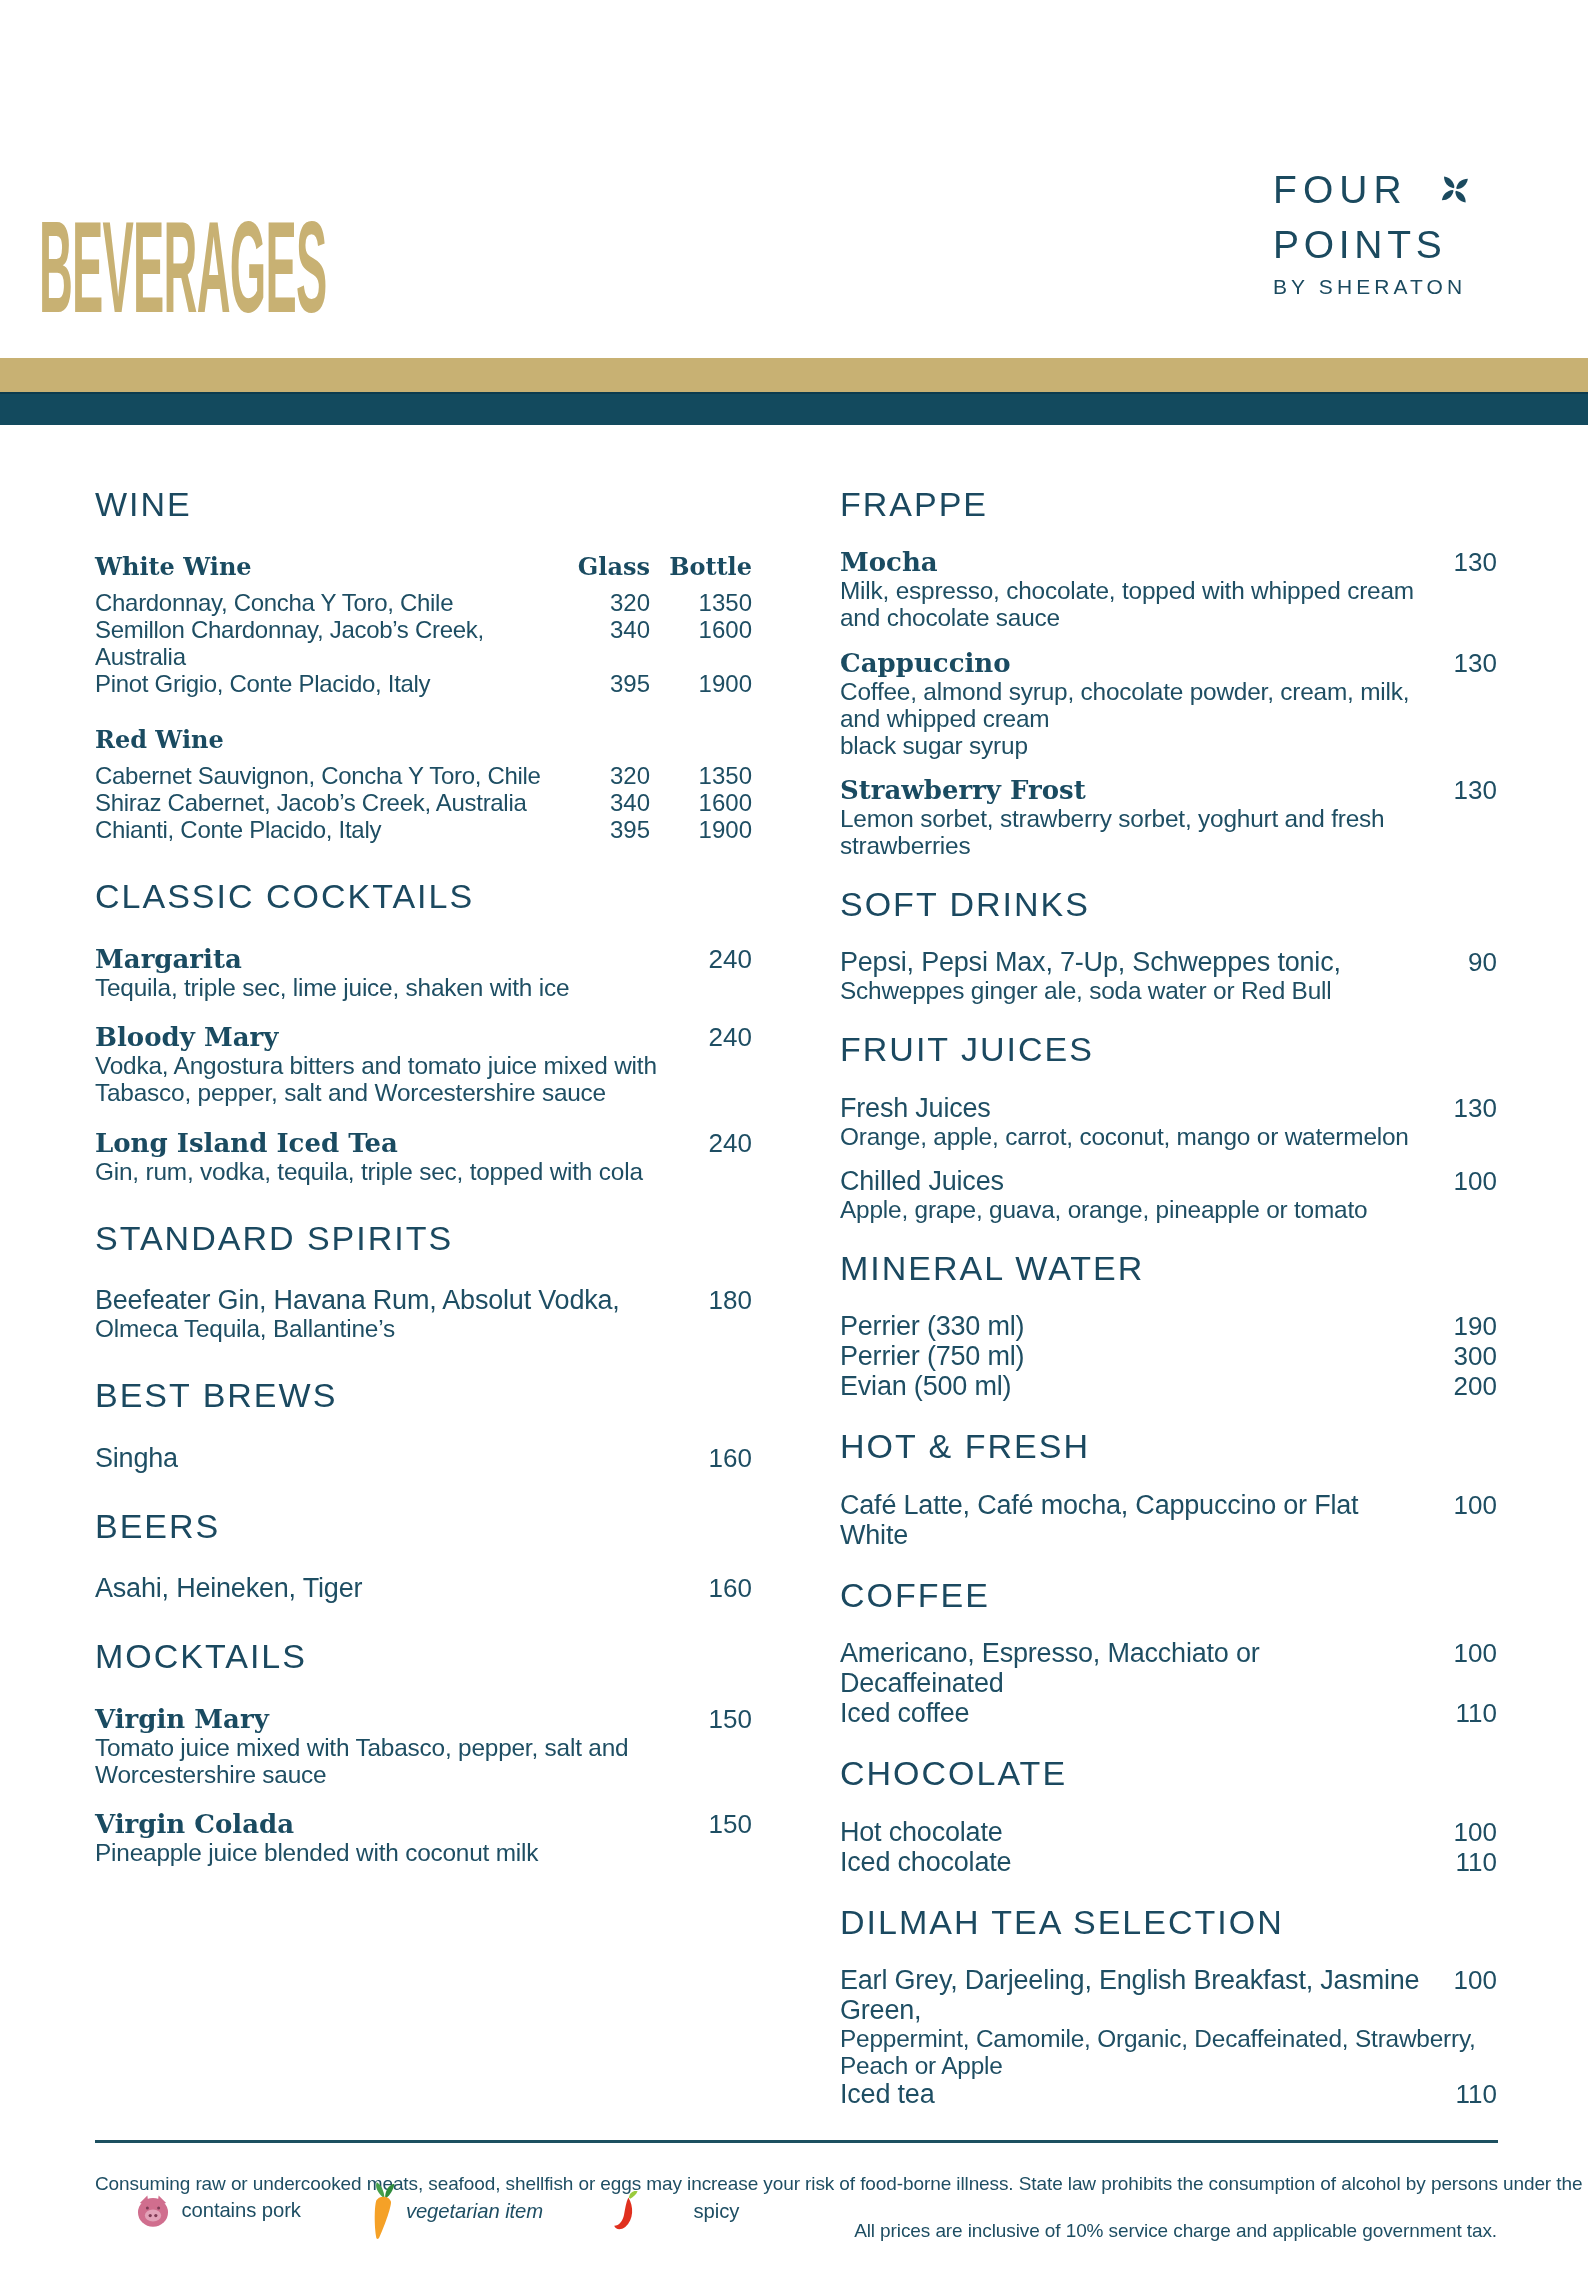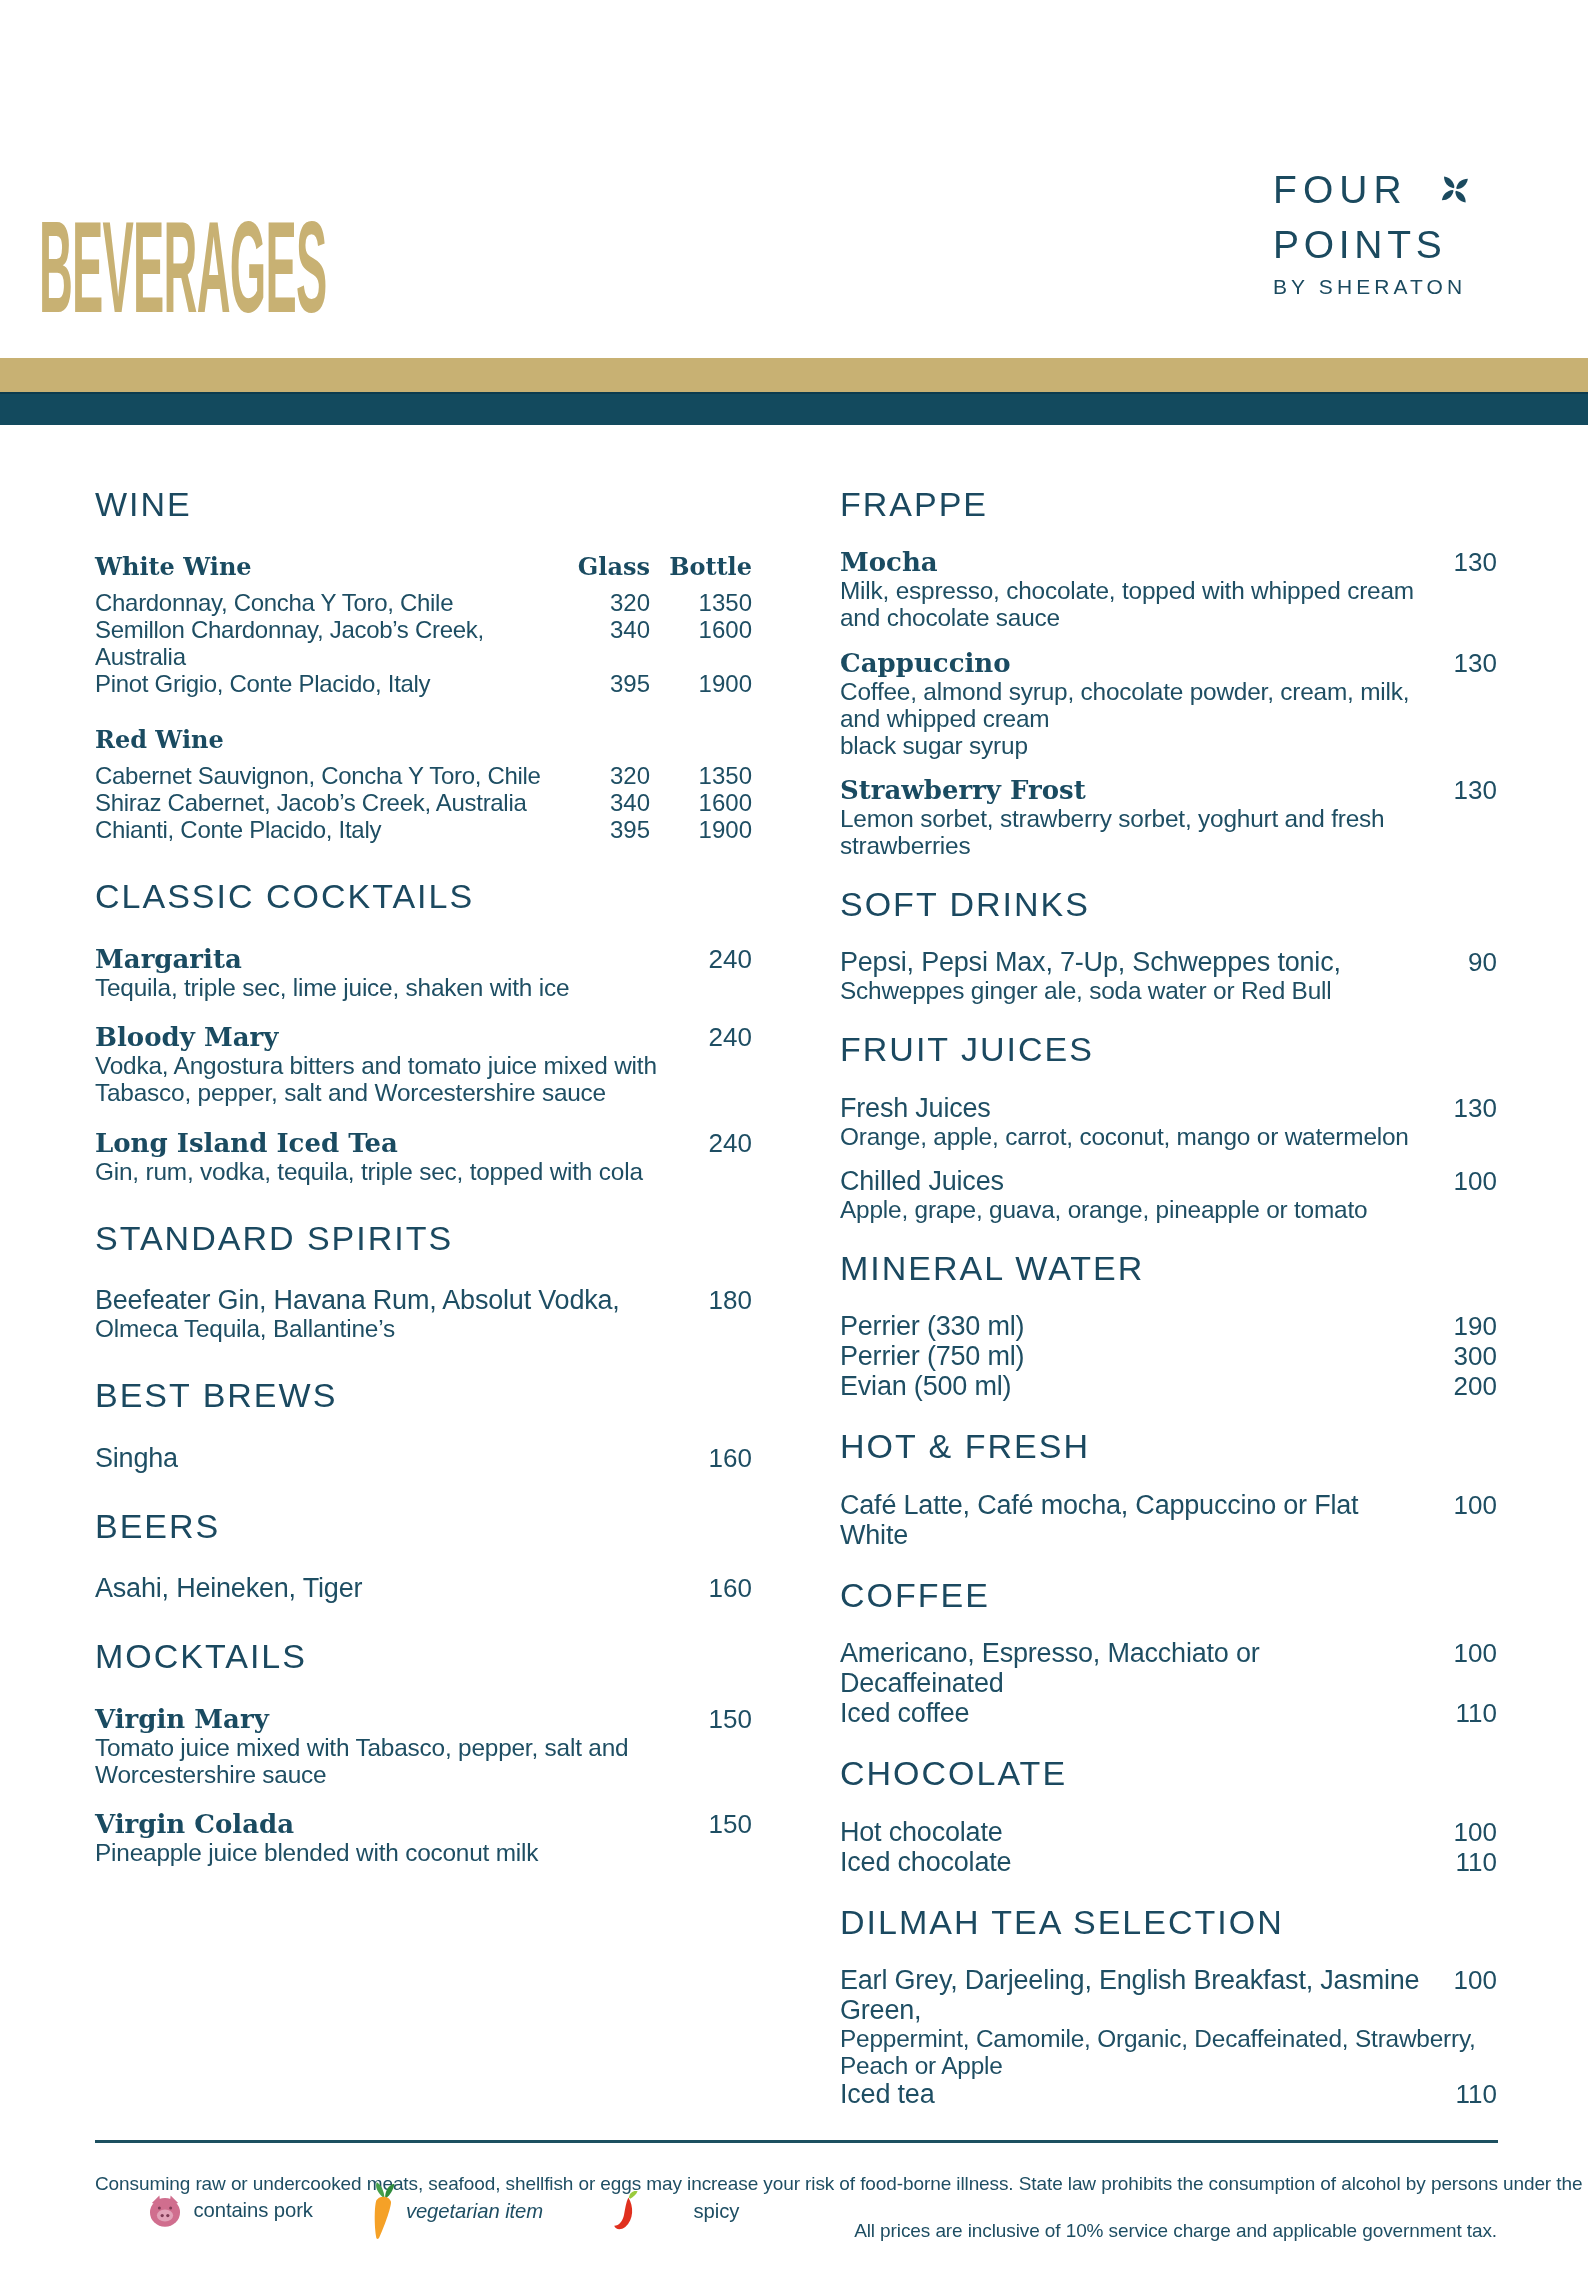--- a/index.html
+++ b/index.html
@@ -69,21 +69,21 @@
   .wt-red-gap{height:27px;grid-column:1 / span 3;}
 
   
   .footer-line{position:absolute;left:95px;top:2140px;width:1403px;height:2.7px;background:#1D5060;}
   .disclaimer{
     position:absolute;left:95px;top:2153px;width:1415px;
     font-size:19px;line-height:23px;letter-spacing:-0.1px;white-space:nowrap;
   }
   .legend-item{position:absolute;display:flex;align-items:center;}
   .legend-label{font-size:20.3px;letter-spacing:-0.1px;margin-left:9.5px;}
-  .legend-pork{left:146px;top:2193px;}
+  .legend-pork{left:134px;top:2193px;}
   .legend-veg{left:368px;top:2182px;font-style:italic;}
   .legend-spicy{left:613px;top:2190px;gap:44px;}
   .tax-note{
     position:absolute;right:92px;top:2201px;
     font-size:19px;letter-spacing:-0.1px;white-space:nowrap;
   }
   .icon{display:inline-block;}
 </style>
 </head>
 <body>

